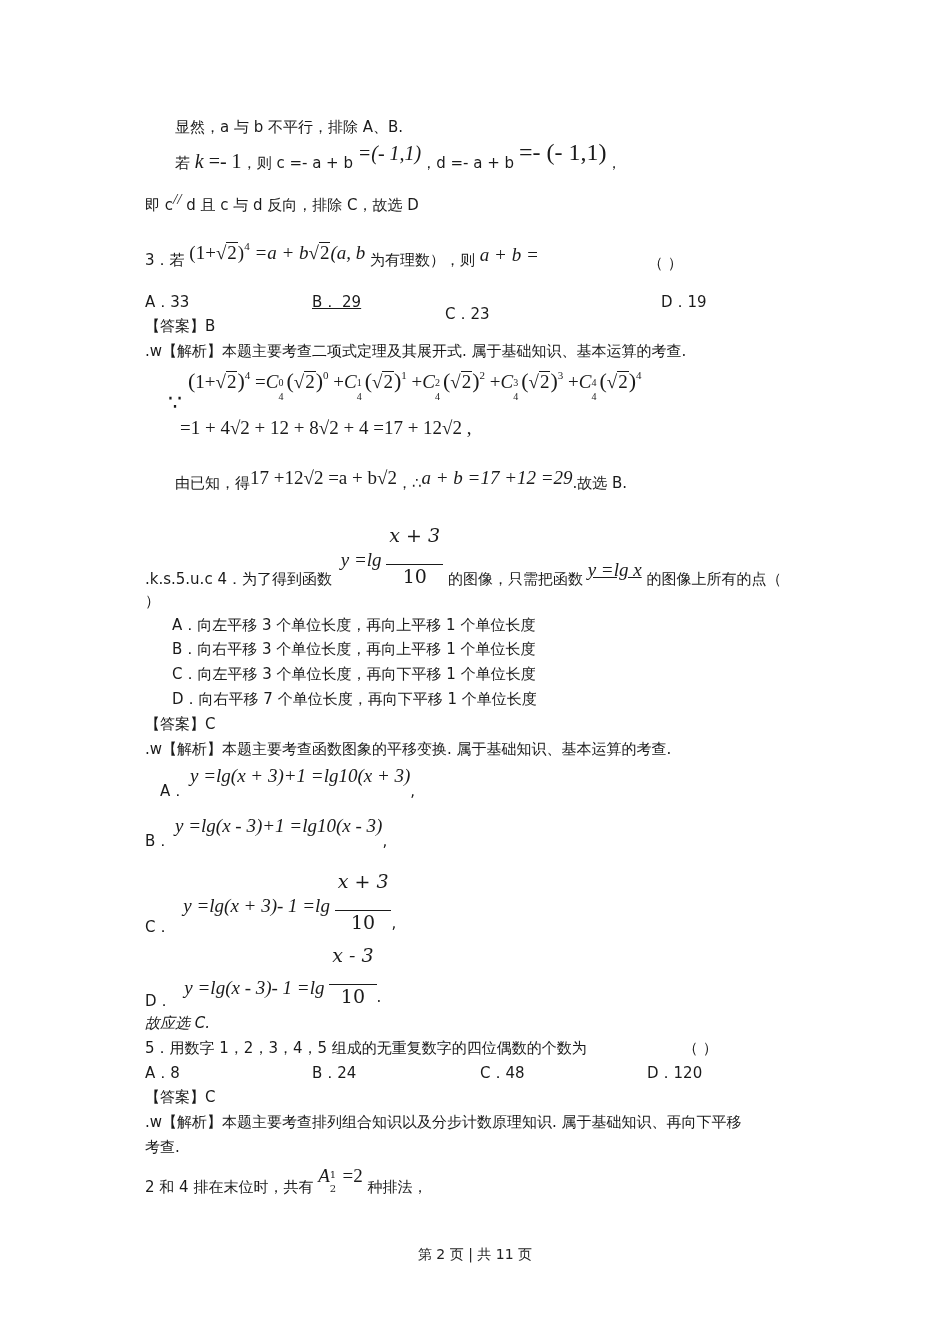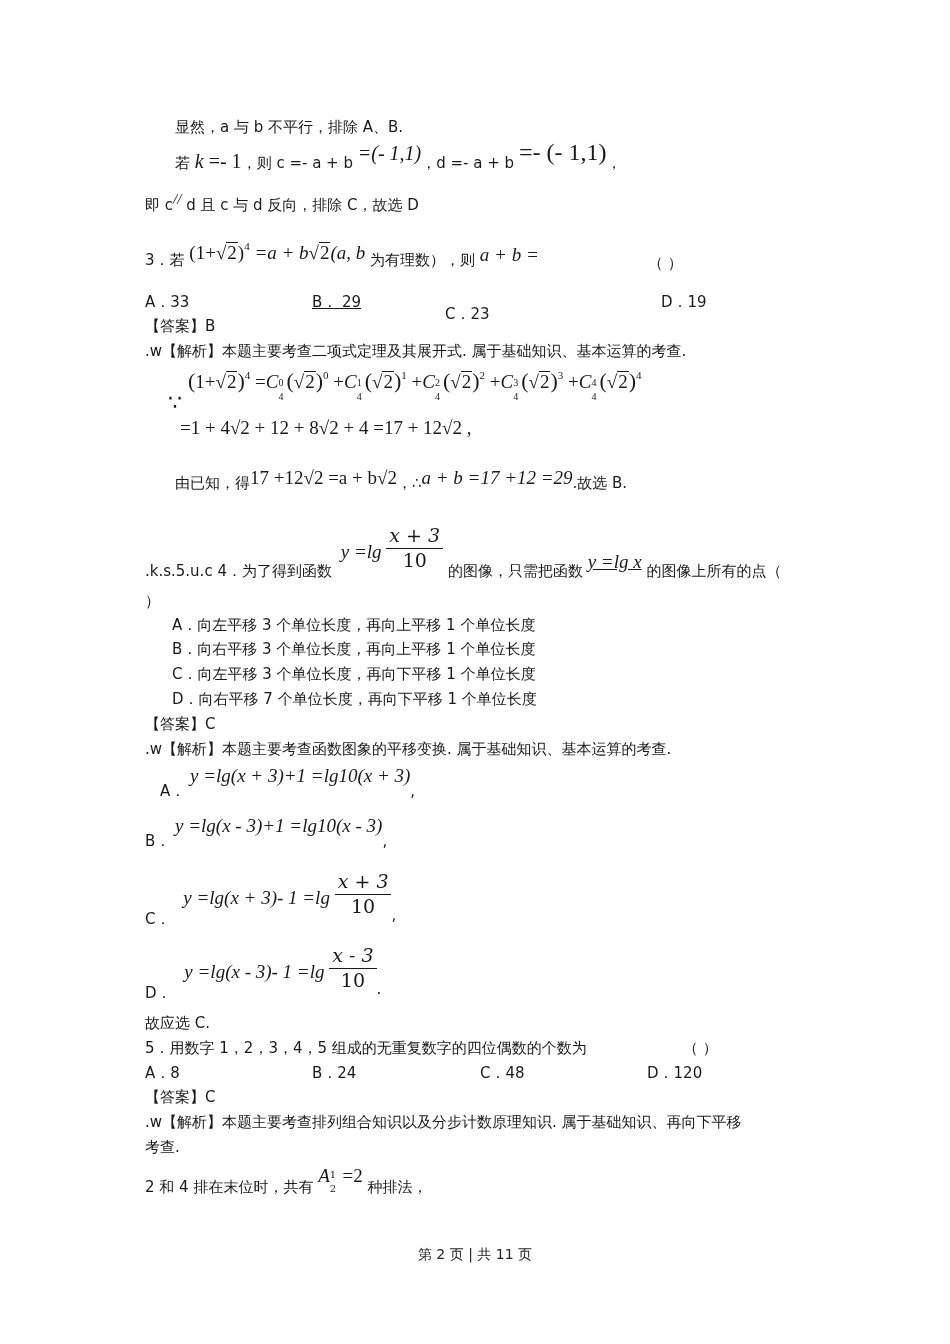--- a/index.html
+++ b/index.html
@@ -10,21 +10,21 @@
     }
     .abs { position: absolute; white-space: nowrap; line-height: 1; }
     .m { font-family: "Liberation Serif", "DejaVu Serif", serif; font-size: 19px; }
     .mi { font-style: italic; }
     .sup { font-size: 11px; vertical-align: 9px; }
     .paren { font-size: 22px; }
     .sqrt { position: relative; display: inline-block; }
     .sqrt .rad { font-size: 19px; }
     .sqrt .arg { border-top: 1px solid #1a1a1a; padding: 0 1px; display: inline-block; line-height: 1.05; }
     .frac { display: inline-block; vertical-align: middle; text-align: center; font-size: 19px; }
-    .frac .num { display: block; border-bottom: 1px solid #1a1a1a; padding: 0 3px 3px; }
+    .frac .num { display: block; border-bottom: 1px solid #1a1a1a; padding: 0 3px 19px; }
     .frac .den { display: block; padding-top: 2px; }
     .cn { font-family: "DejaVu Sans", "Liberation Sans", sans-serif; font-size: 15px; }
     .footer { font-size: 14px; color: #222; }
   </style>
 </head>
 <body>
 
 <div class="abs cn" style="left:175px;top:120px;">显然，a 与 b 不平行，排除 A、B.</div>
 
 <div class="abs" style="left:175px;top:148px;">
@@ -101,28 +101,28 @@
   <span class="cn" style="position:relative;top:34px;">C．</span>
   <span class="m mi" style="position:relative;top:14px;margin-left:8px;">y =lg(x + 3)- 1 =lg</span>
   <span class="frac" style="position:relative;top:8px;">
     <span class="num mi">x + 3</span>
     <span class="den">10</span>
   </span><span class="cn" style="position:relative;top:30px;">,</span>
 </div>
 
 <div class="abs" style="left:145px;top:938px;">
   <span class="cn" style="position:relative;top:34px;">D．</span>
-  <span class="m mi" style="position:relative;top:14px;margin-left:8px;margin-top:10px;">y =lg(x - 3)- 1 =lg</span>
+  <span class="m mi" style="position:relative;top:22px;margin-left:8px;margin-top:10px;">y =lg(x - 3)- 1 =lg</span>
   <span class="frac" style="position:relative;top:8px;">
     <span class="num mi">x - 3</span>
     <span class="den">10</span>
   </span><span class="cn" style="position:relative;top:30px;">.</span>
 </div>
 
-<div class="abs cn" style="left:145px;top:1016px;">故应选 C.</div>
+<div class="abs cn" style="left:145px;top:1016px;font-style:italic;">故应选 C.</div>
 
 <div class="abs cn" style="left:145px;top:1041px;">5．用数字 1，2，3，4，5 组成的无重复数字的四位偶数的个数为</div>
 <div class="abs cn" style="left:683px;top:1041px;">（    ）</div>
 
 <div class="abs cn" style="left:145px;top:1066px;">A．8</div>
 <div class="abs cn" style="left:312px;top:1066px;">B．24</div>
 <div class="abs cn" style="left:480px;top:1066px;">C．48</div>
 <div class="abs cn" style="left:647px;top:1066px;">D．120</div>
 
 <div class="abs cn" style="left:145px;top:1090px;">【答案】C</div>

